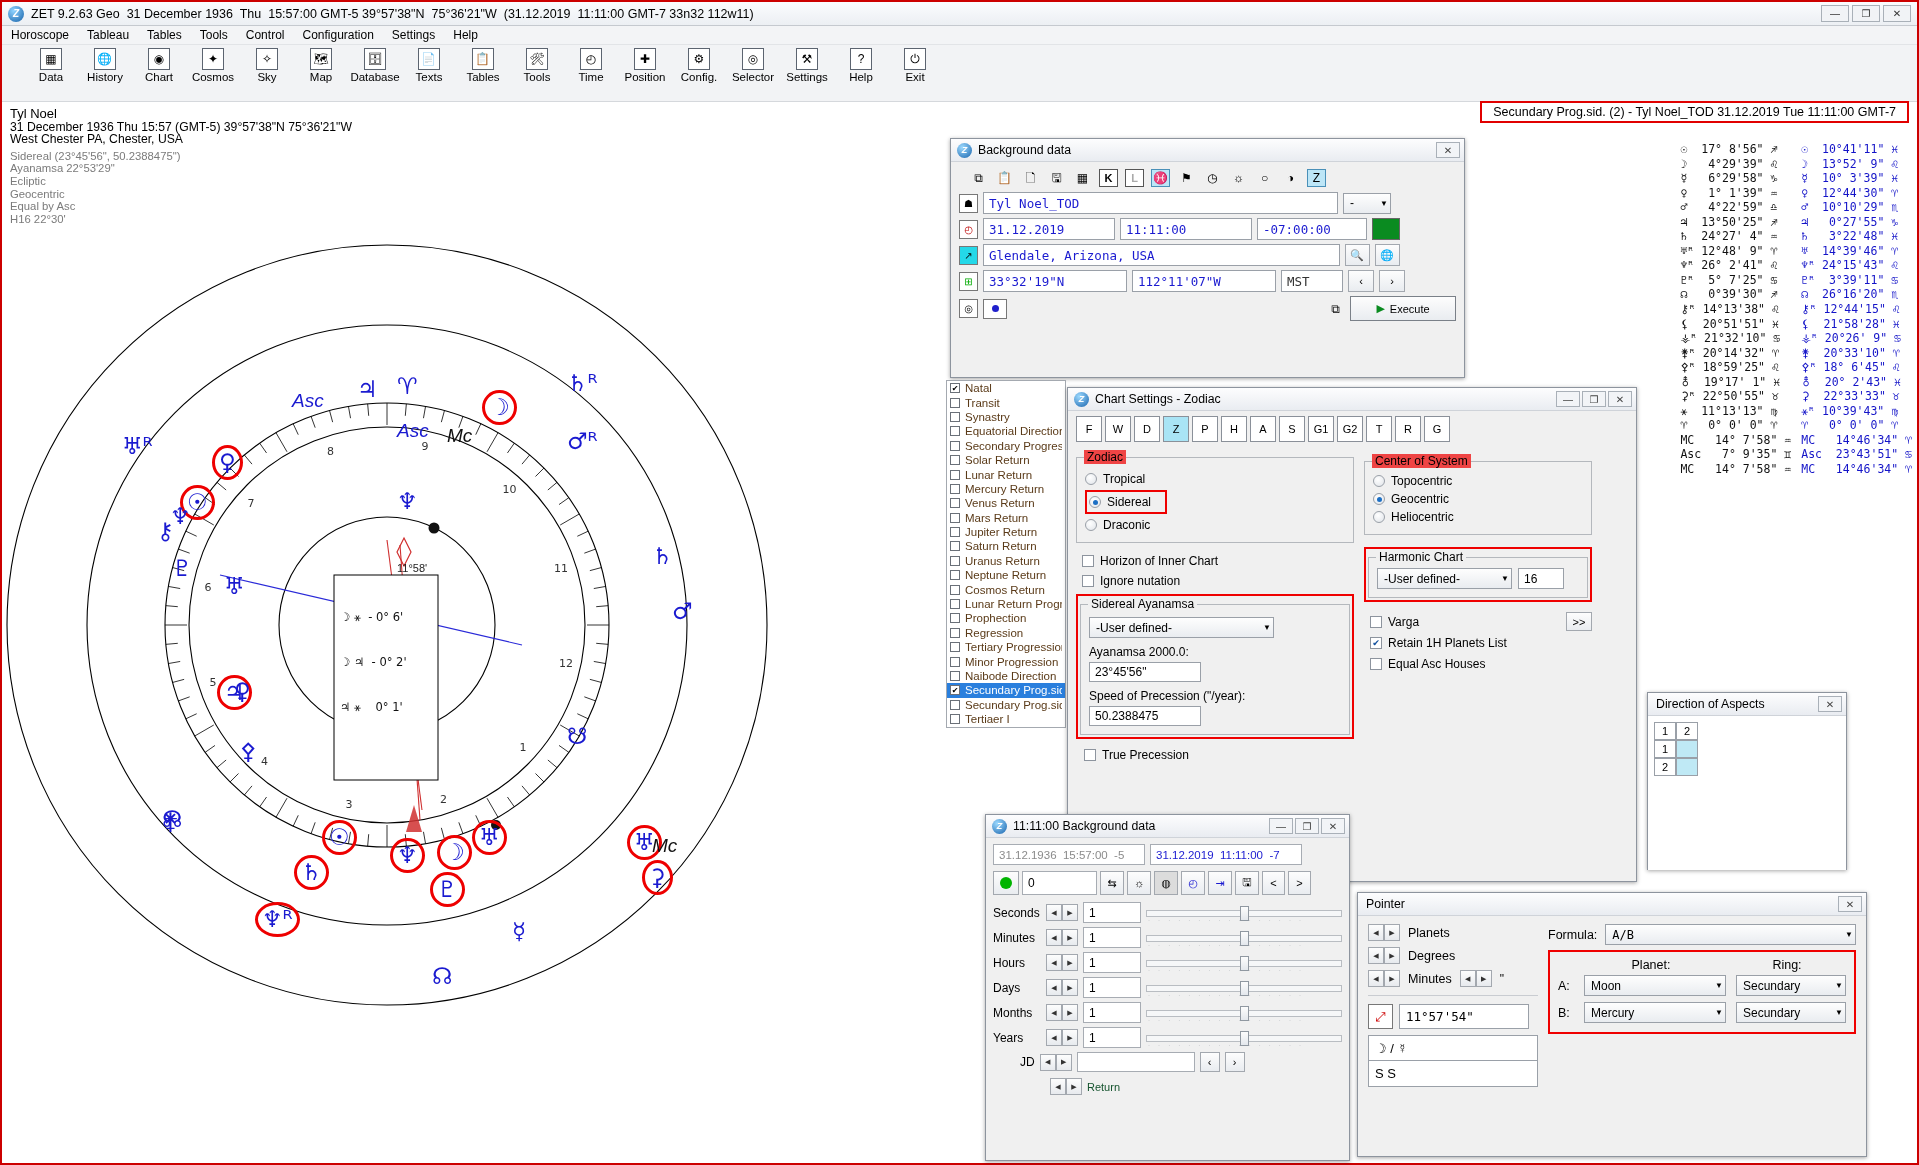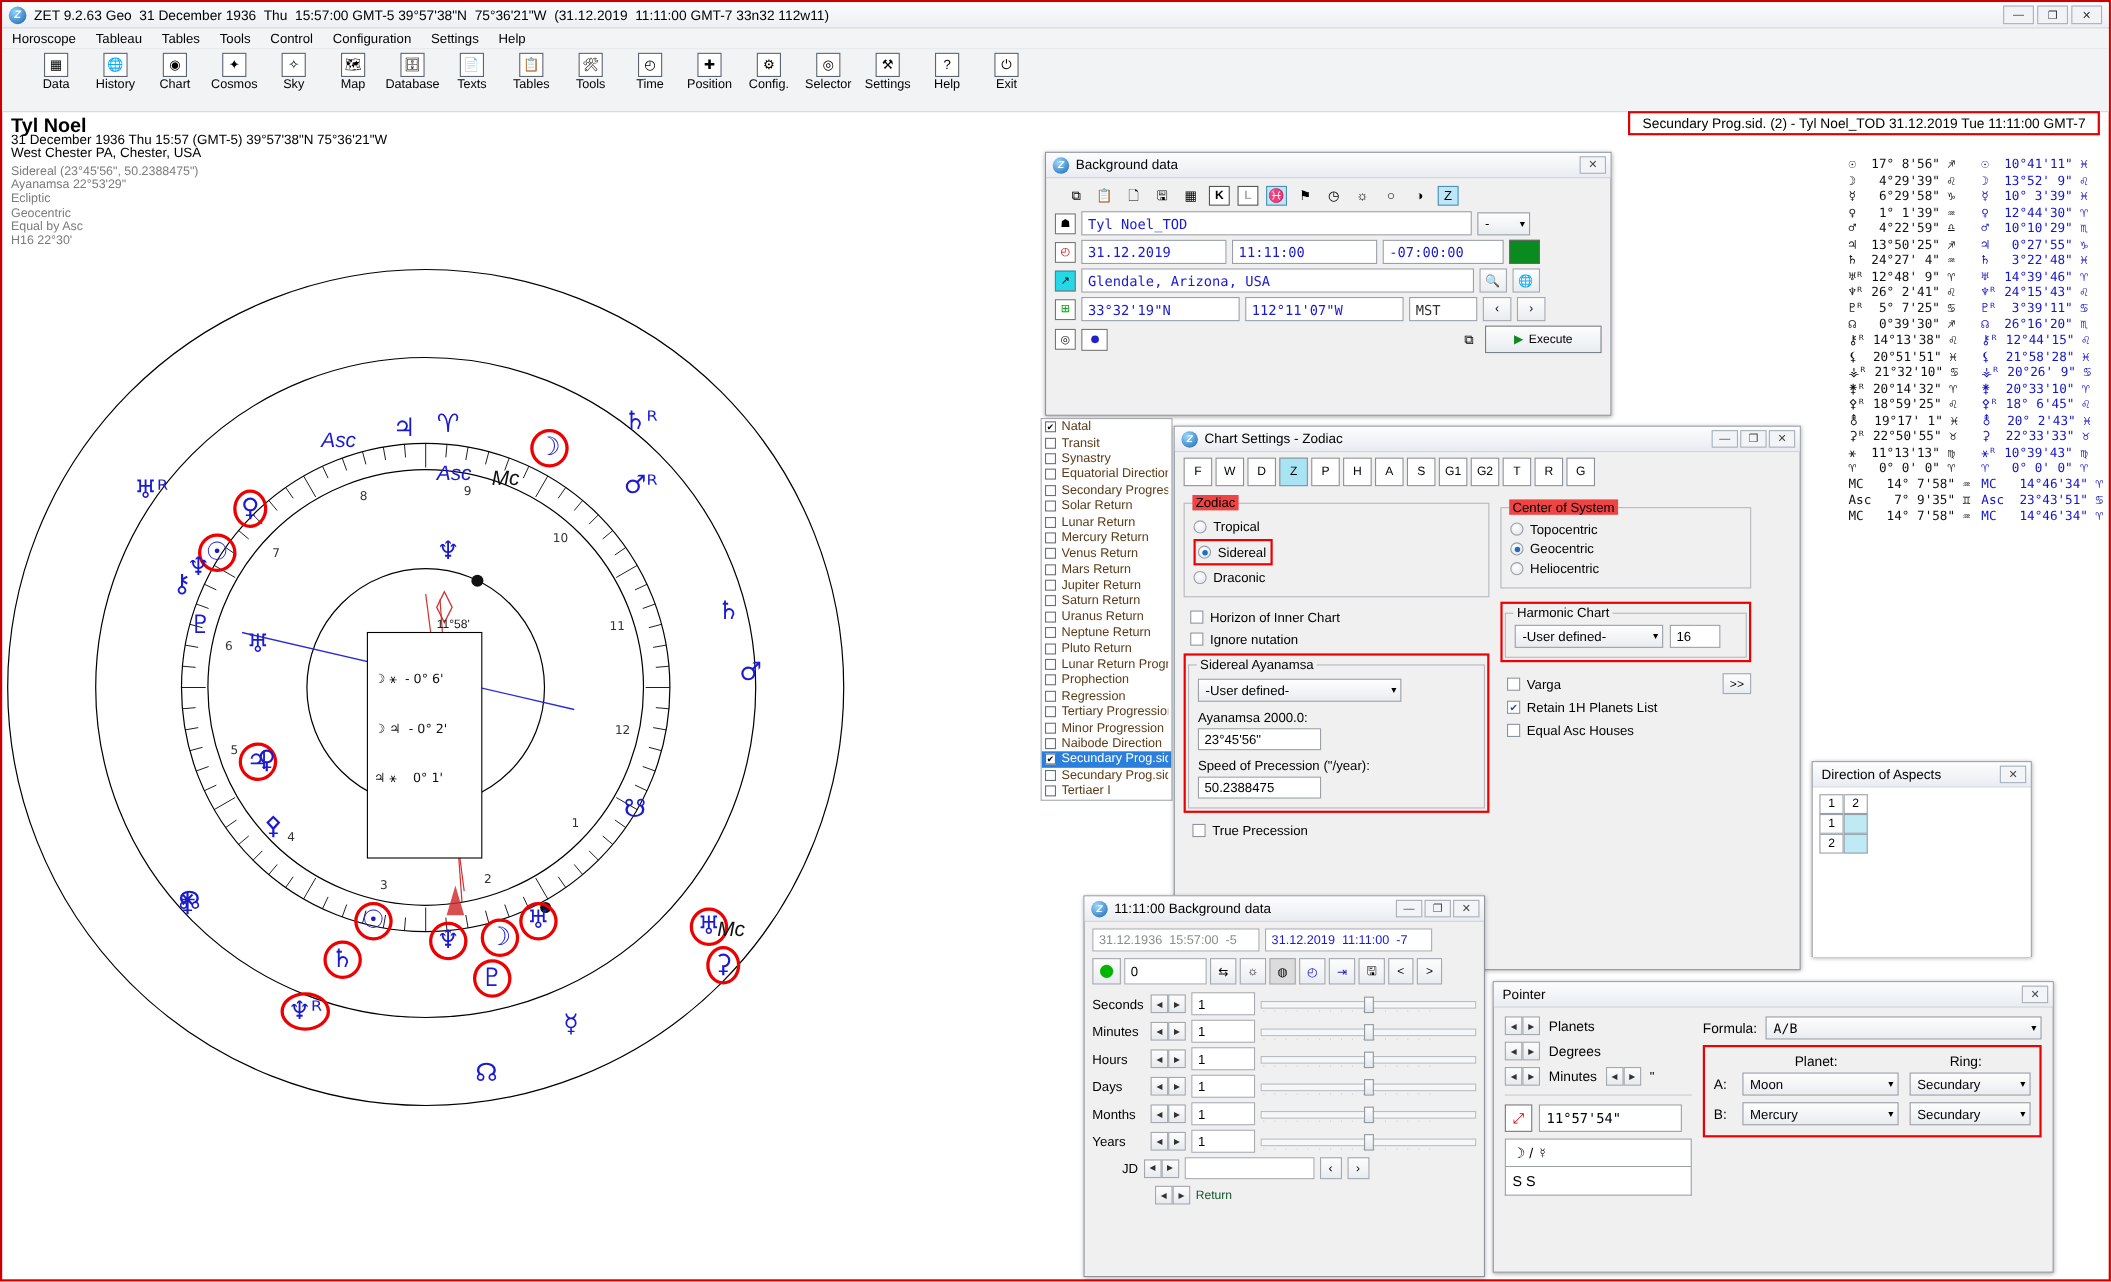--- a/index.html
+++ b/index.html
@@ -62,21 +62,21 @@
     align-items:center; padding-top:3px; gap:1px;
   }
   .tb-ico {
     width:22px;height:22px;border:1px solid #5c6470;
     display:flex;align-items:center;justify-content:center;
     font-size:12px; background:#fff; line-height:1;
   }
   .tb-lbl { font-size:11.5px; }
   
   .infopanel { position:absolute; left:8px; top:106px; line-height:12.6px; }
-  .info-name { font-weight:bold; font-size:18px; }
+  .info-name { font-weight:normal; font-size:13px; }
   .info-line { font-size:12.2px; }
   .info-sub  { font-size:11.3px; color:#7b7b7b; }
   
   .progtitle {
     position:absolute; right:8px; top:99px;
     border:2px solid #e10000; background:#fff;
     padding:2px 11px; font-size:12.5px; white-space:nowrap;
   }
   
   .planets {
@@ -595,21 +595,21 @@
       <div class="lrow">
         <span class="cbx"></span>
         <span style="white-space: nowrap; overflow: hidden; font-size: 11.5px;">Uranus Return</span>
       </div>
       <div class="lrow">
         <span class="cbx"></span>
         <span style="white-space: nowrap; overflow: hidden; font-size: 11.5px;">Neptune Return</span>
       </div>
       <div class="lrow">
         <span class="cbx"></span>
-        <span style="white-space: nowrap; overflow: hidden; font-size: 11.5px;">Pluto Return</span>
+        <span style="white-space: nowrap; overflow: hidden; font-size: 11.5px;">Cosmos Return</span>
       </div>
       <div class="lrow">
         <span class="cbx"></span>
         <span style="white-space: nowrap; overflow: hidden; font-size: 11.5px;">Lunar Return Progress</span>
       </div>
       <div class="lrow">
         <span class="cbx"></span>
         <span style="white-space: nowrap; overflow: hidden; font-size: 11.5px;">Prophection</span>
       </div>
       <div class="lrow">
@@ -675,21 +675,21 @@
 
       <div style="display:flex;gap:10px;">
 
         <div style="width:278px;">
           <div class="gb" style="padding-top:12px;">
             <div class="gbt">Zodiac</div>
             <div class="radio">
               <span class="rd"></span>
               <span>Tropical</span>
             </div>
-            <div class="redbox" style="display:inline-flex;padding:1px 4px 1px 2px;margin:2px 0;text-align:right;">
+            <div class="redbox" style="display:inline-flex;padding:1px 14px 1px 2px;margin:2px 0;text-align:right;">
               <div class="radio">
                 <span class="rd on"></span>
                 <span>Sidereal</span>
               </div>
             </div>
             <div class="radio">
               <span class="rd"></span>
               <span>Draconic</span>
             </div>
           </div>

